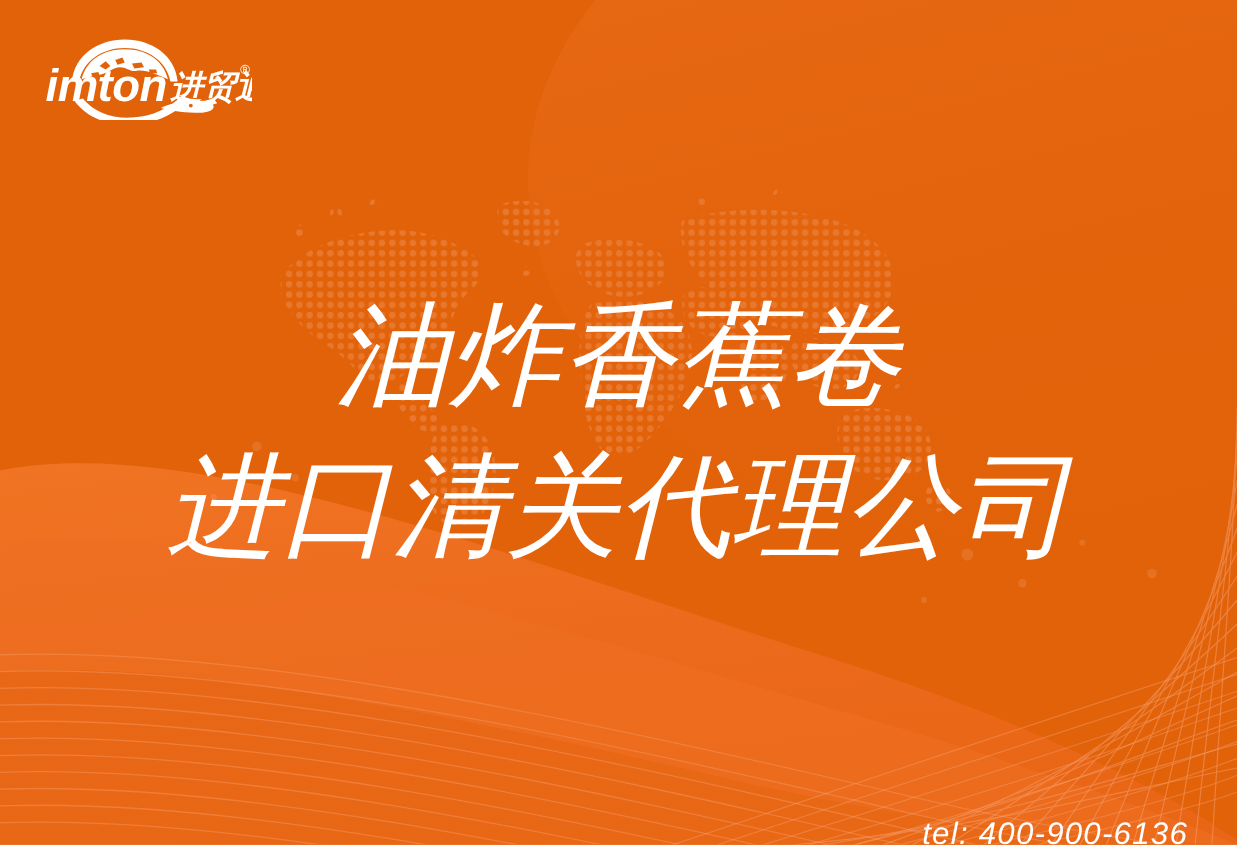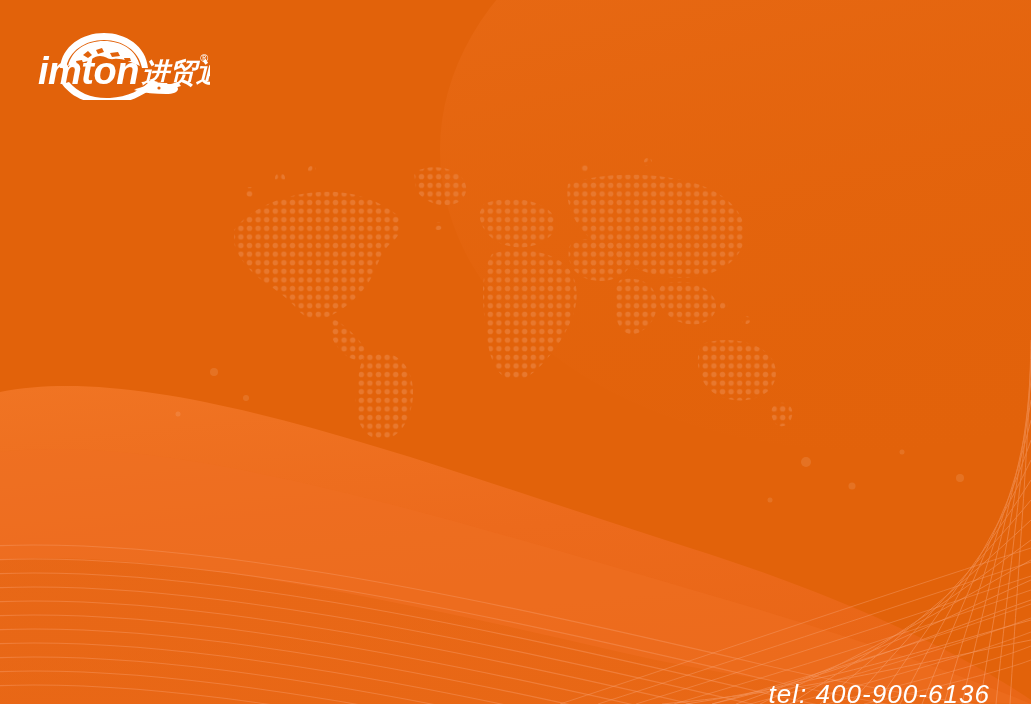--- a/index.html
+++ b/index.html
@@ -271,16 +271,20 @@
       </g>
 
       <text x="0" y="56" font-family="'Liberation Sans', sans-serif" font-size="38" font-weight="700" fill="#ffffff" letter-spacing="-0.5">imton</text>
 
       <text x="104" y="54" font-family="'Liberation Sans','DejaVu Sans',sans-serif" font-size="27" font-weight="700" fill="#ffffff" letter-spacing="0">进贸通</text>
 
       <text x="166" y="34" font-family="'Liberation Sans', sans-serif" font-size="11" fill="#ffffff" text-anchor="middle">®</text>
     </svg>
   </div>
 
+  <div class="headline">
+    <span class="headline-line l1">油炸香蕉卷</span>
+    <span class="headline-line l2">进口清关代理公司</span>
+  </div>
 
   <div class="tel">tel: 400-900-6136</div>
 
 </div>
 
 </body></html>

